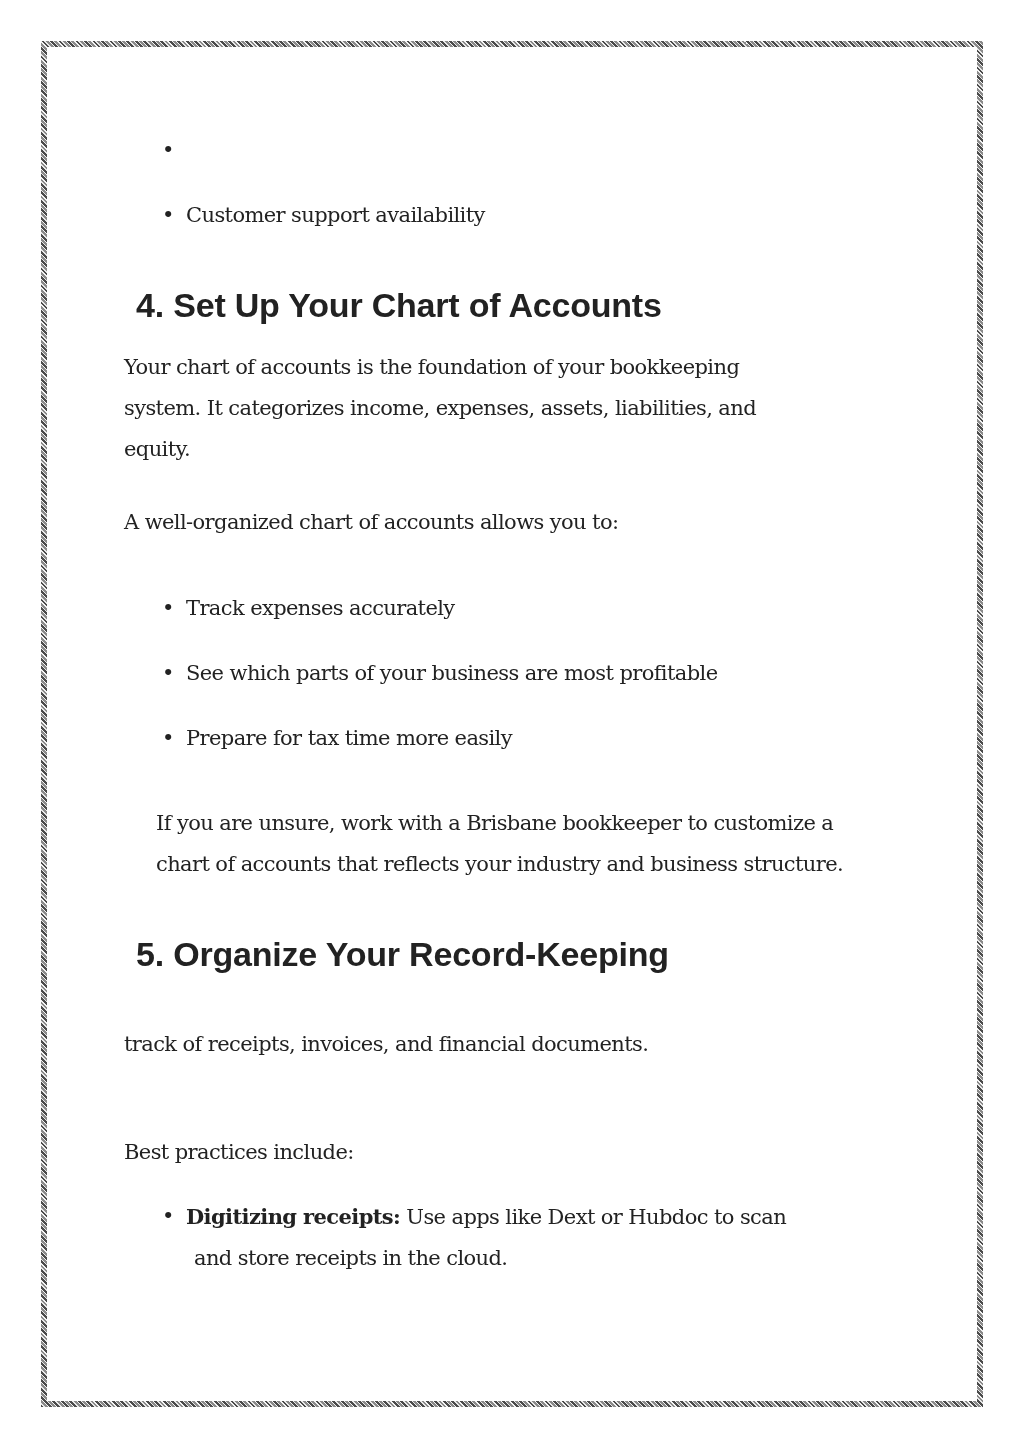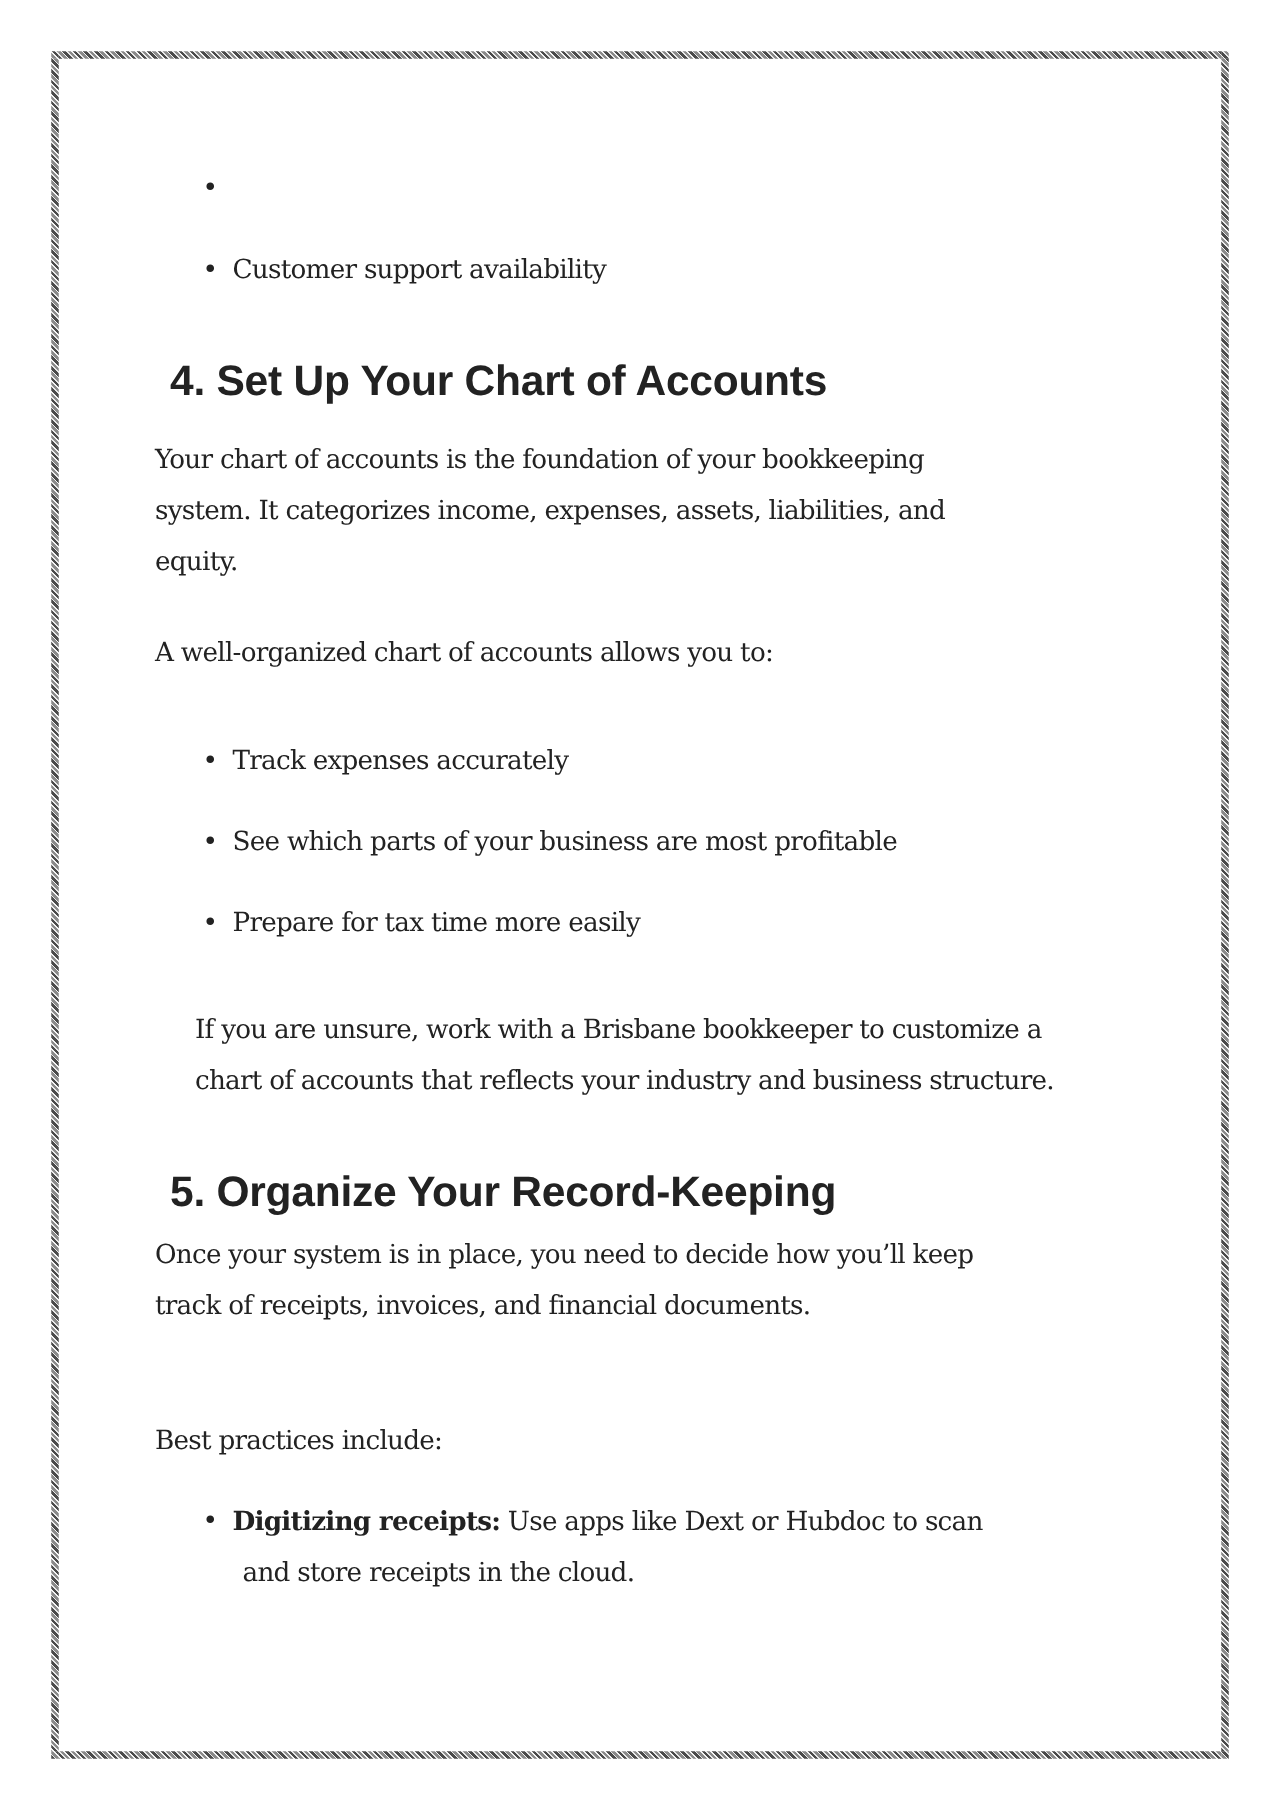--- a/index.html
+++ b/index.html
@@ -58,21 +58,21 @@
   </div>
 
   <p class="para" style="top:803px;margin-left:32px;">
     <span>If you are unsure, work with a Brisbane bookkeeper to customize a</span><br>
     <span>chart of accounts that reflects your industry and business structure.</span>
   </p>
 
   <h2 class="sans-h" style="top:923px;">5. Organize Your Record-Keeping</h2>
 
   <p class="para" style="top:983px;">
-    <span>Once your system is in place, you need to decide how you’ll keep</span><br>
+    <br>
     <span>track of receipts, invoices, and financial documents.</span>
   </p>
 
   <p class="para" style="top:1132px;">Best practices include:</p>
 
   <div class="bullet" style="top:1196px;">
     <span class="dot">•</span>
     <b>Digitizing receipts:</b><span> Use apps like Dext or Hubdoc to scan</span><br>
     <span style="padding-left:8px;">and store receipts in the cloud.</span>
   </div>

